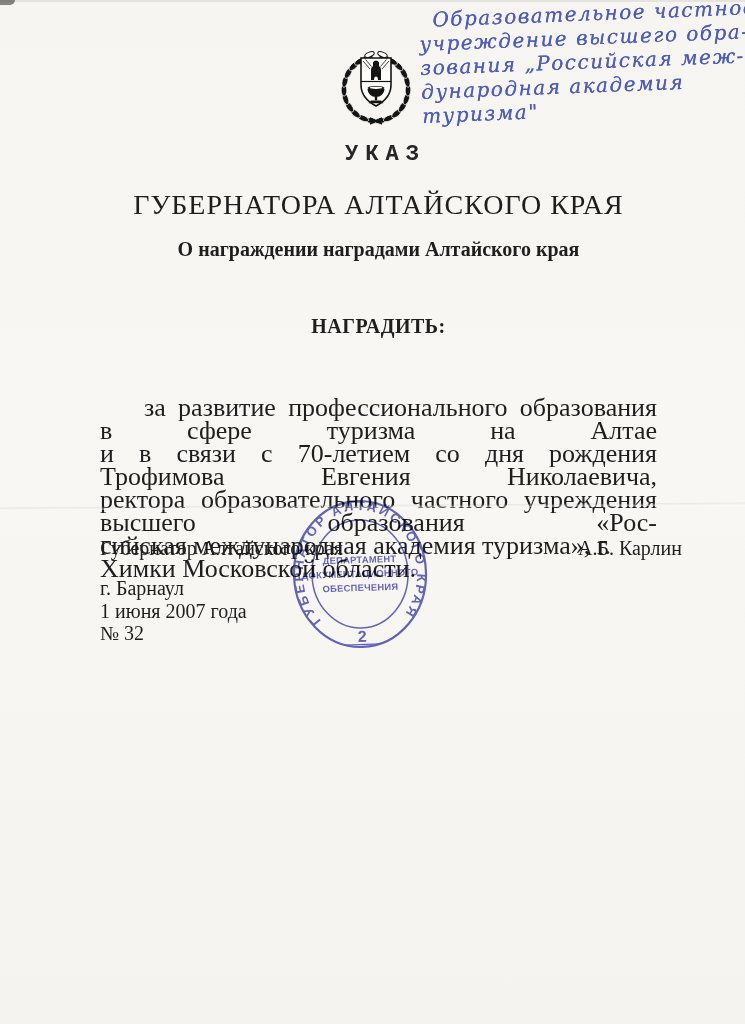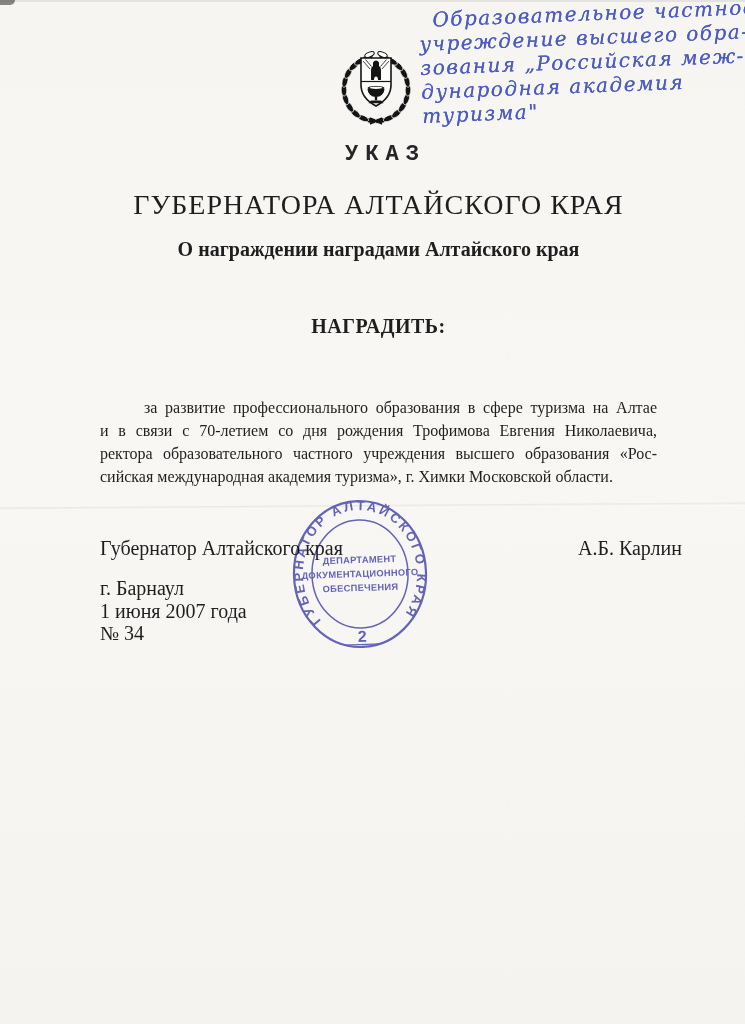--- a/index.html
+++ b/index.html
@@ -26,21 +26,21 @@
   
   .emblem{position:absolute;left:336px;top:45px;width:80px;height:80px;}
   
   .col{position:absolute;left:100px;width:557px;text-align:center;}
   .title{top:142px;font-family:Liberation Mono, monospace;font-weight:bold;
     font-size:22px;letter-spacing:7px;padding-left:7px;color:#262626;}
   .issuer{top:189px;font-size:28px;letter-spacing:1px;}
   .subject{top:238px;font-size:20px;font-weight:bold;}
   .resolution{top:315px;font-size:20px;font-weight:bold;letter-spacing:.5px;}
   .award{top:357px;font-size:20px;font-weight:bold;text-decoration:underline;letter-spacing:.3px;}
-  .body-text{position:absolute;left:100px;top:396px;width:557px;font-size:16px;line-height:23px;}
+  .body-text{position:absolute;left:100px;top:396px;width:557px;font-size:26px;line-height:23px;}
   .body-text .bl{text-align:justify;text-align-last:justify;}
   .body-text .bl.first{text-indent:44px;}
   .body-text .bl.last{text-align:left;text-align-last:left;}
   .sig-row{position:absolute;left:100px;top:537px;width:582px;display:flex;
     justify-content:space-between;font-size:20px;}
   .date-block{position:absolute;left:100px;top:577px;font-size:20px;line-height:22.5px;}
   
   .stamp{position:absolute;left:289px;top:497px;width:142px;height:154px;
     mix-blend-mode:multiply;opacity:.93;transform:rotate(-2deg);}
   .stamp text{fill:#5a5abd;}
@@ -131,21 +131,21 @@
   </div>
 
   <div class="sig-row">
     <span>Губернатор Алтайского края</span>
     <span>А.Б. Карлин</span>
   </div>
 
   <div class="date-block">
     <div>г. Барнаул</div>
     <div>1 июня 2007 года</div>
-    <div>№ 34</div>
+    <div>№ 32</div>
   </div>
 
   <div class="crease"></div>
 
   <svg class="stamp" viewBox="0 0 142 154">
     <ellipse cx="71" cy="77" rx="66" ry="73" fill="none" stroke="#5a5abd" stroke-width="2.2"></ellipse>
     <ellipse cx="71" cy="77" rx="48" ry="54" fill="none" stroke="#5a5abd" stroke-width="1.5"></ellipse>
     <defs>
       <path id="ringPath" d="M 30.7,122.3 A 57,64 0 1 1 111.3,122.3" fill="none"></path>
     </defs>

